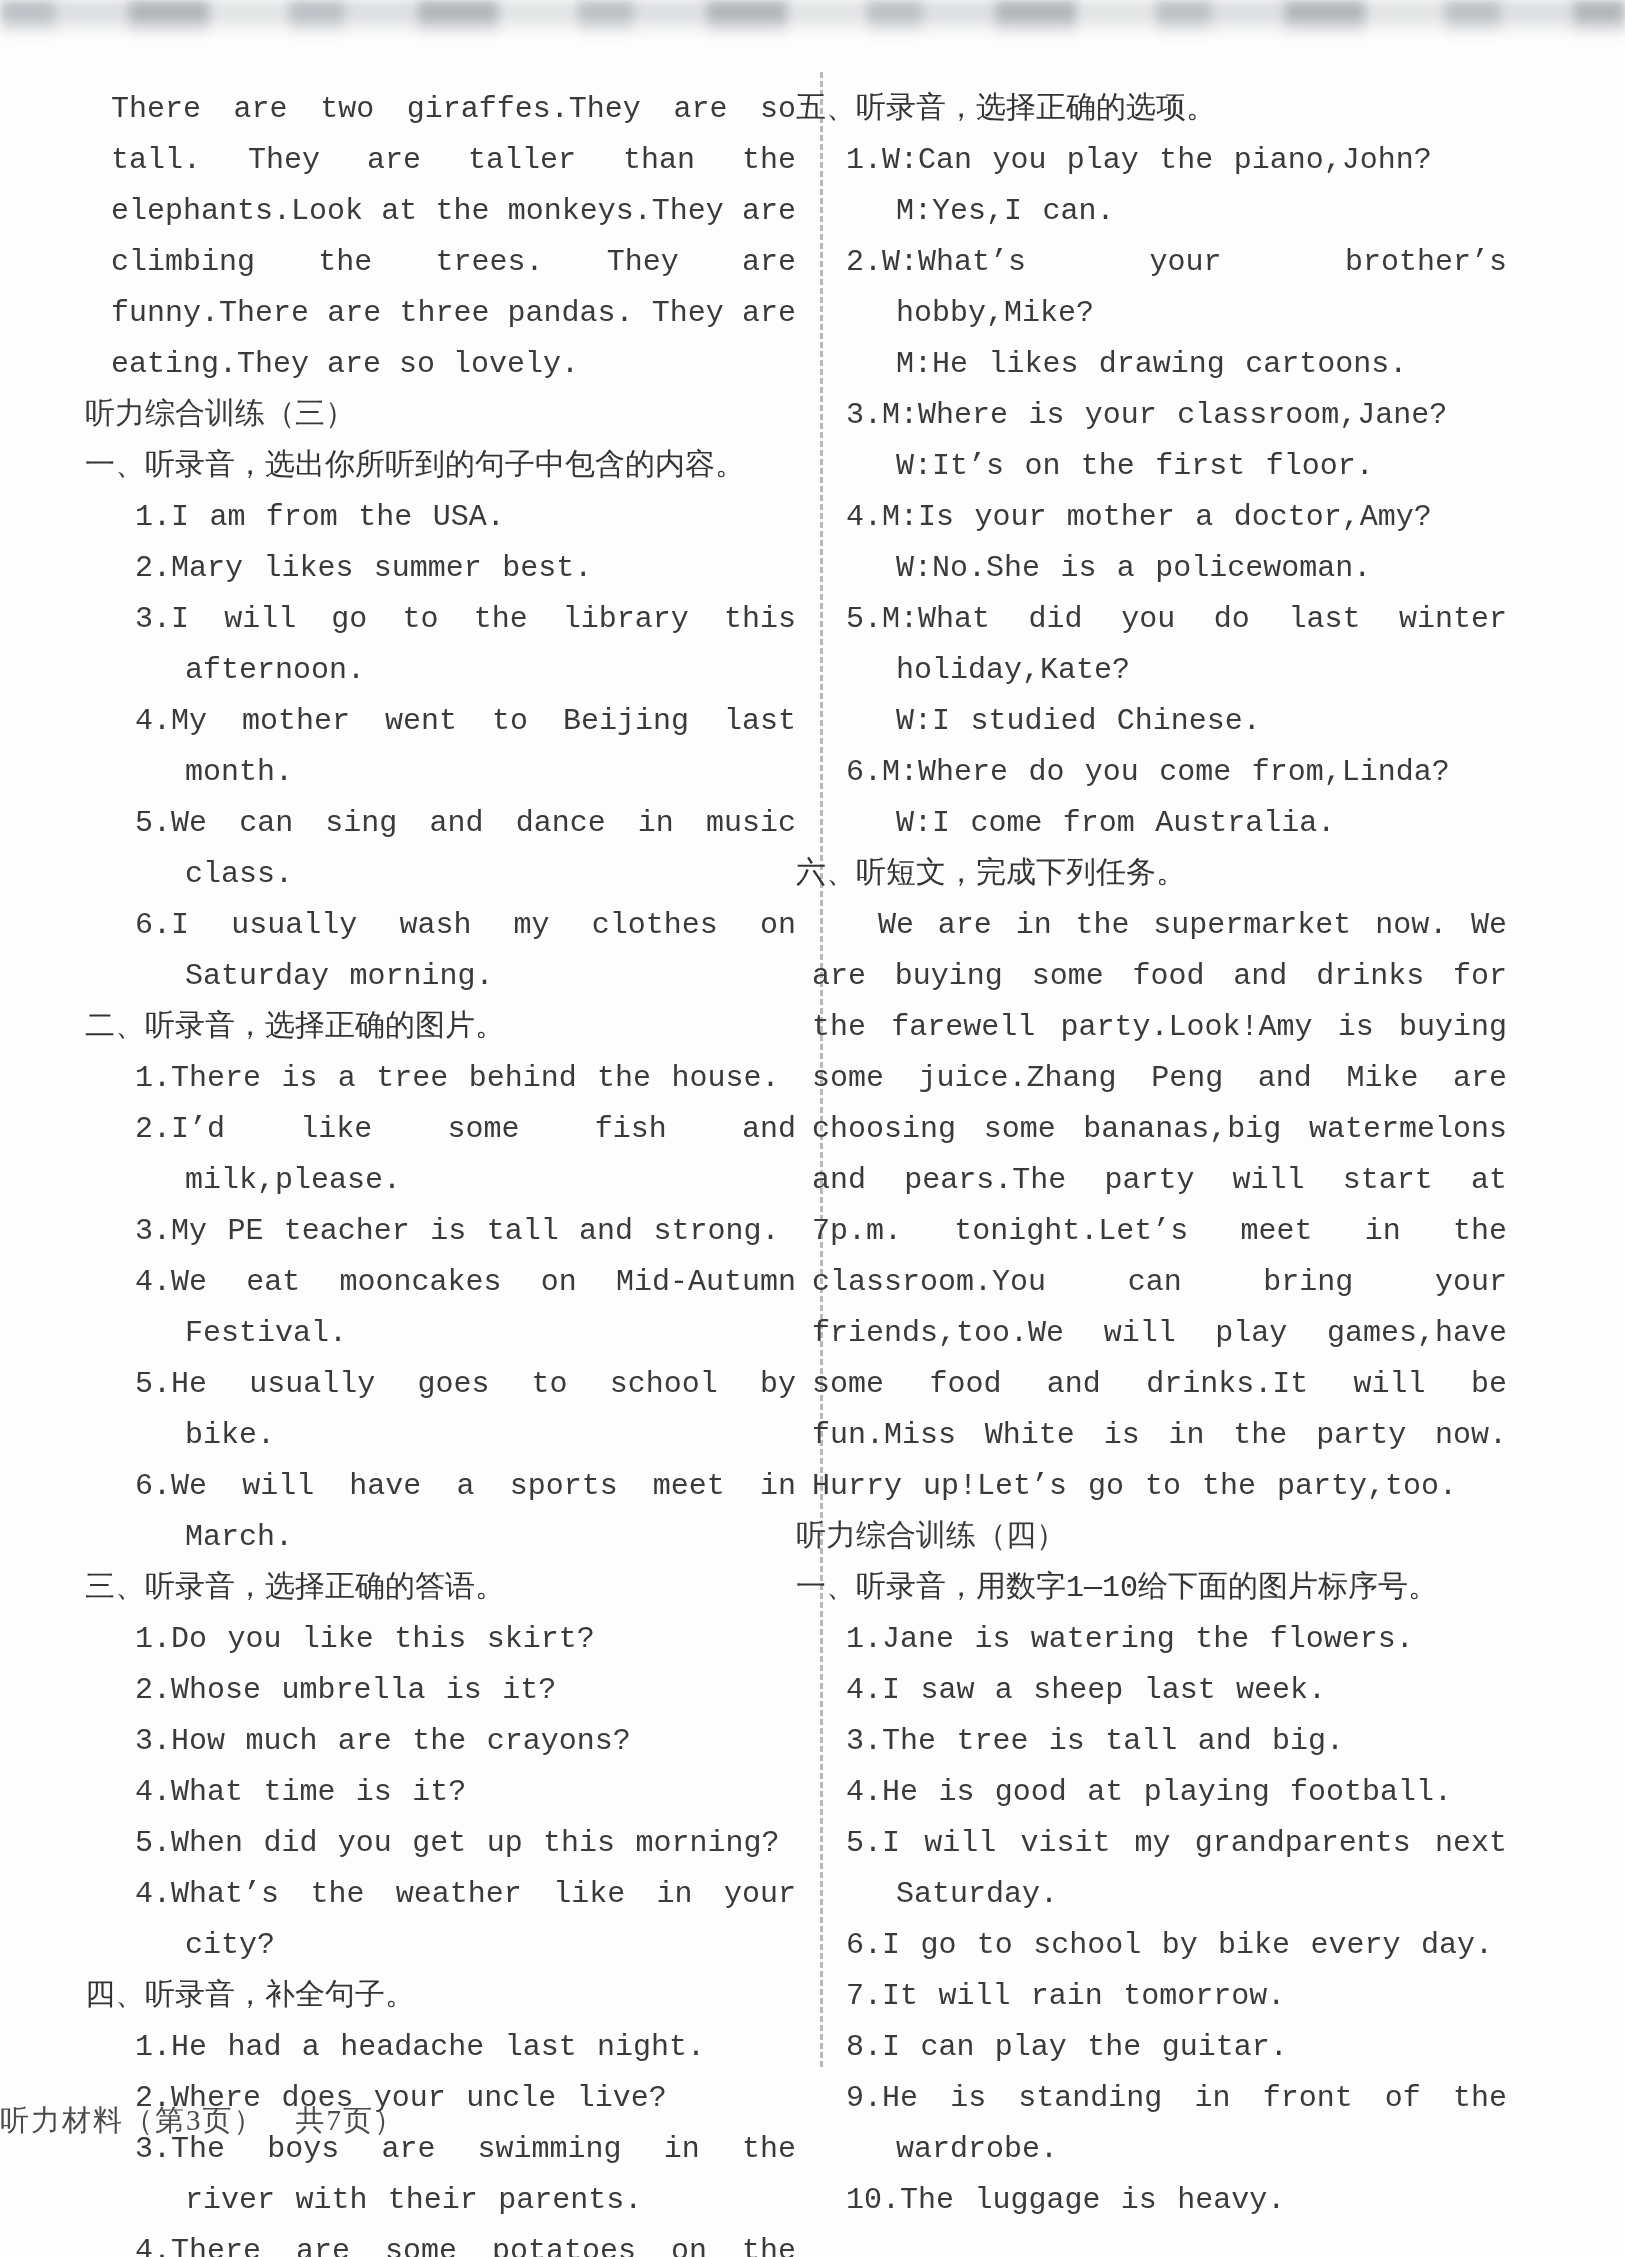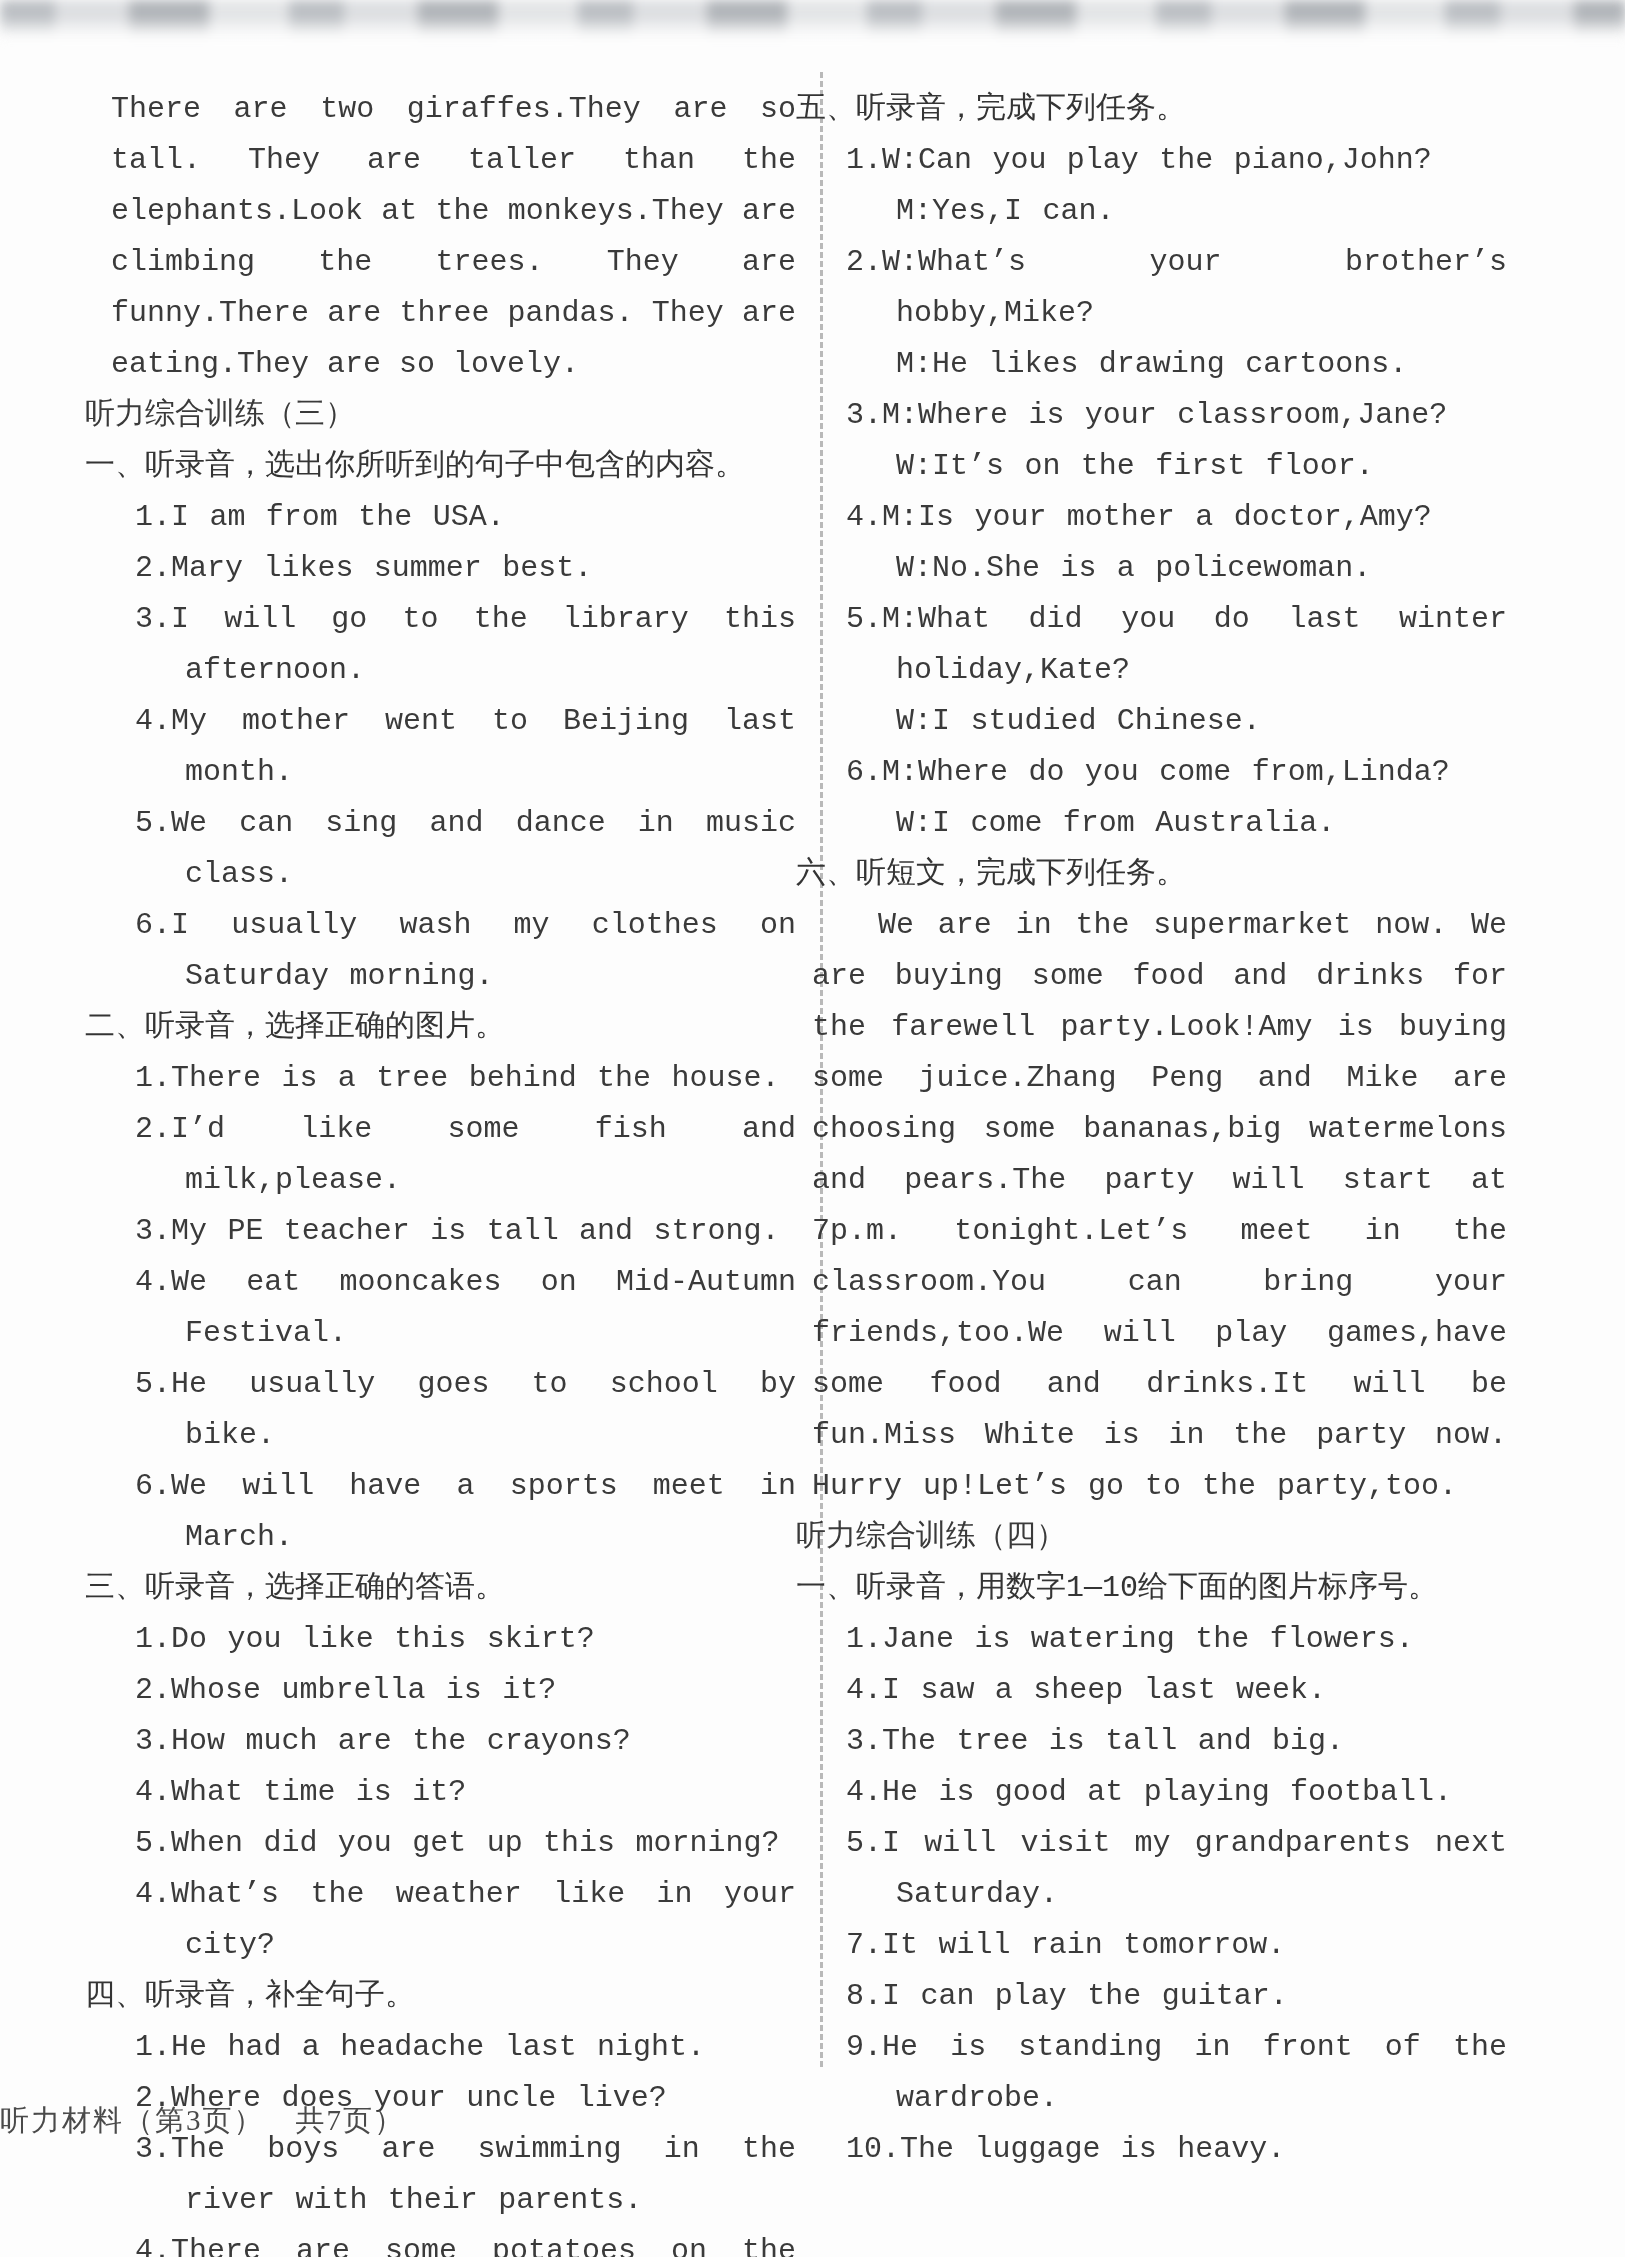--- a/index.html
+++ b/index.html
@@ -76,21 +76,21 @@
         <div class="item">5.When did you get up this morning?</div>
         <div class="item">4.What’s the weather like in your city?</div>
         <div class="sec">四、听录音，补全句子。</div>
         <div class="item">1.He had a headache last night.</div>
         <div class="item">2.Where does your uncle live?</div>
         <div class="item">3.The boys are swimming in the river with their parents.</div>
         <div class="item">4.There are some potatoes on the table.</div>
         <div class="item">5.Go straight and turn right at the third crossing.</div>
       </div>
     <div class="col" id="right-col">
-        <div class="sec">五、听录音，完成下列任务。</div>
+        <div class="sec">五、听录音，选择正确的选项。</div>
         <div class="item">1.W:Can you play the piano,John?</div>
         <div class="cont">M:Yes,I can.</div>
         <div class="item">2.W:What’s your brother’s hobby,Mike?</div>
         <div class="cont">M:He likes drawing cartoons.</div>
         <div class="item">3.M:Where is your classroom,Jane?</div>
         <div class="cont">W:It’s on the first floor.</div>
         <div class="item">4.M:Is your mother a doctor,Amy?</div>
         <div class="cont">W:No.She is a policewoman.</div>
         <div class="item">5.M:What did you do last winter holiday,Kate?</div>
         <div class="cont">W:I studied Chinese.</div>
@@ -98,20 +98,21 @@
         <div class="cont">W:I come from Australia.</div>
         <div class="sec">六、听短文，完成下列任务。</div>
         <div class="story">We are in the supermarket now. We are buying some food and drinks for the farewell party.Look!Amy is buying some juice.Zhang Peng and Mike are choosing some bananas,big watermelons and pears.The party will start at 7p.m. tonight.Let’s meet in the classroom.You can bring your friends,too.We will play games,have some food and drinks.It will be fun.Miss White is in the party now. Hurry up!Let’s go to the party,too.</div>
         <div class="h">听力综合训练（四）</div>
         <div class="sec">一、听录音，用数字1—10给下面的图片标序号。</div>
         <div class="item">1.Jane is watering the flowers.</div>
         <div class="item">4.I saw a sheep last week.</div>
         <div class="item">3.The tree is tall and big.</div>
         <div class="item">4.He is good at playing football.</div>
         <div class="item">5.I will visit my grandparents next Saturday.</div>
+        <div class="item">6.I go to school by bike every day.</div>
         <div class="item">7.It will rain tomorrow.</div>
         <div class="item">8.I can play the guitar.</div>
         <div class="item">9.He is standing in front of the wardrobe.</div>
         <div class="item">10.The luggage is heavy.</div>
       </div>
   </div>
 
   <div class="footer">听力材料（第3页）　共7页）</div>
 </div>
 

